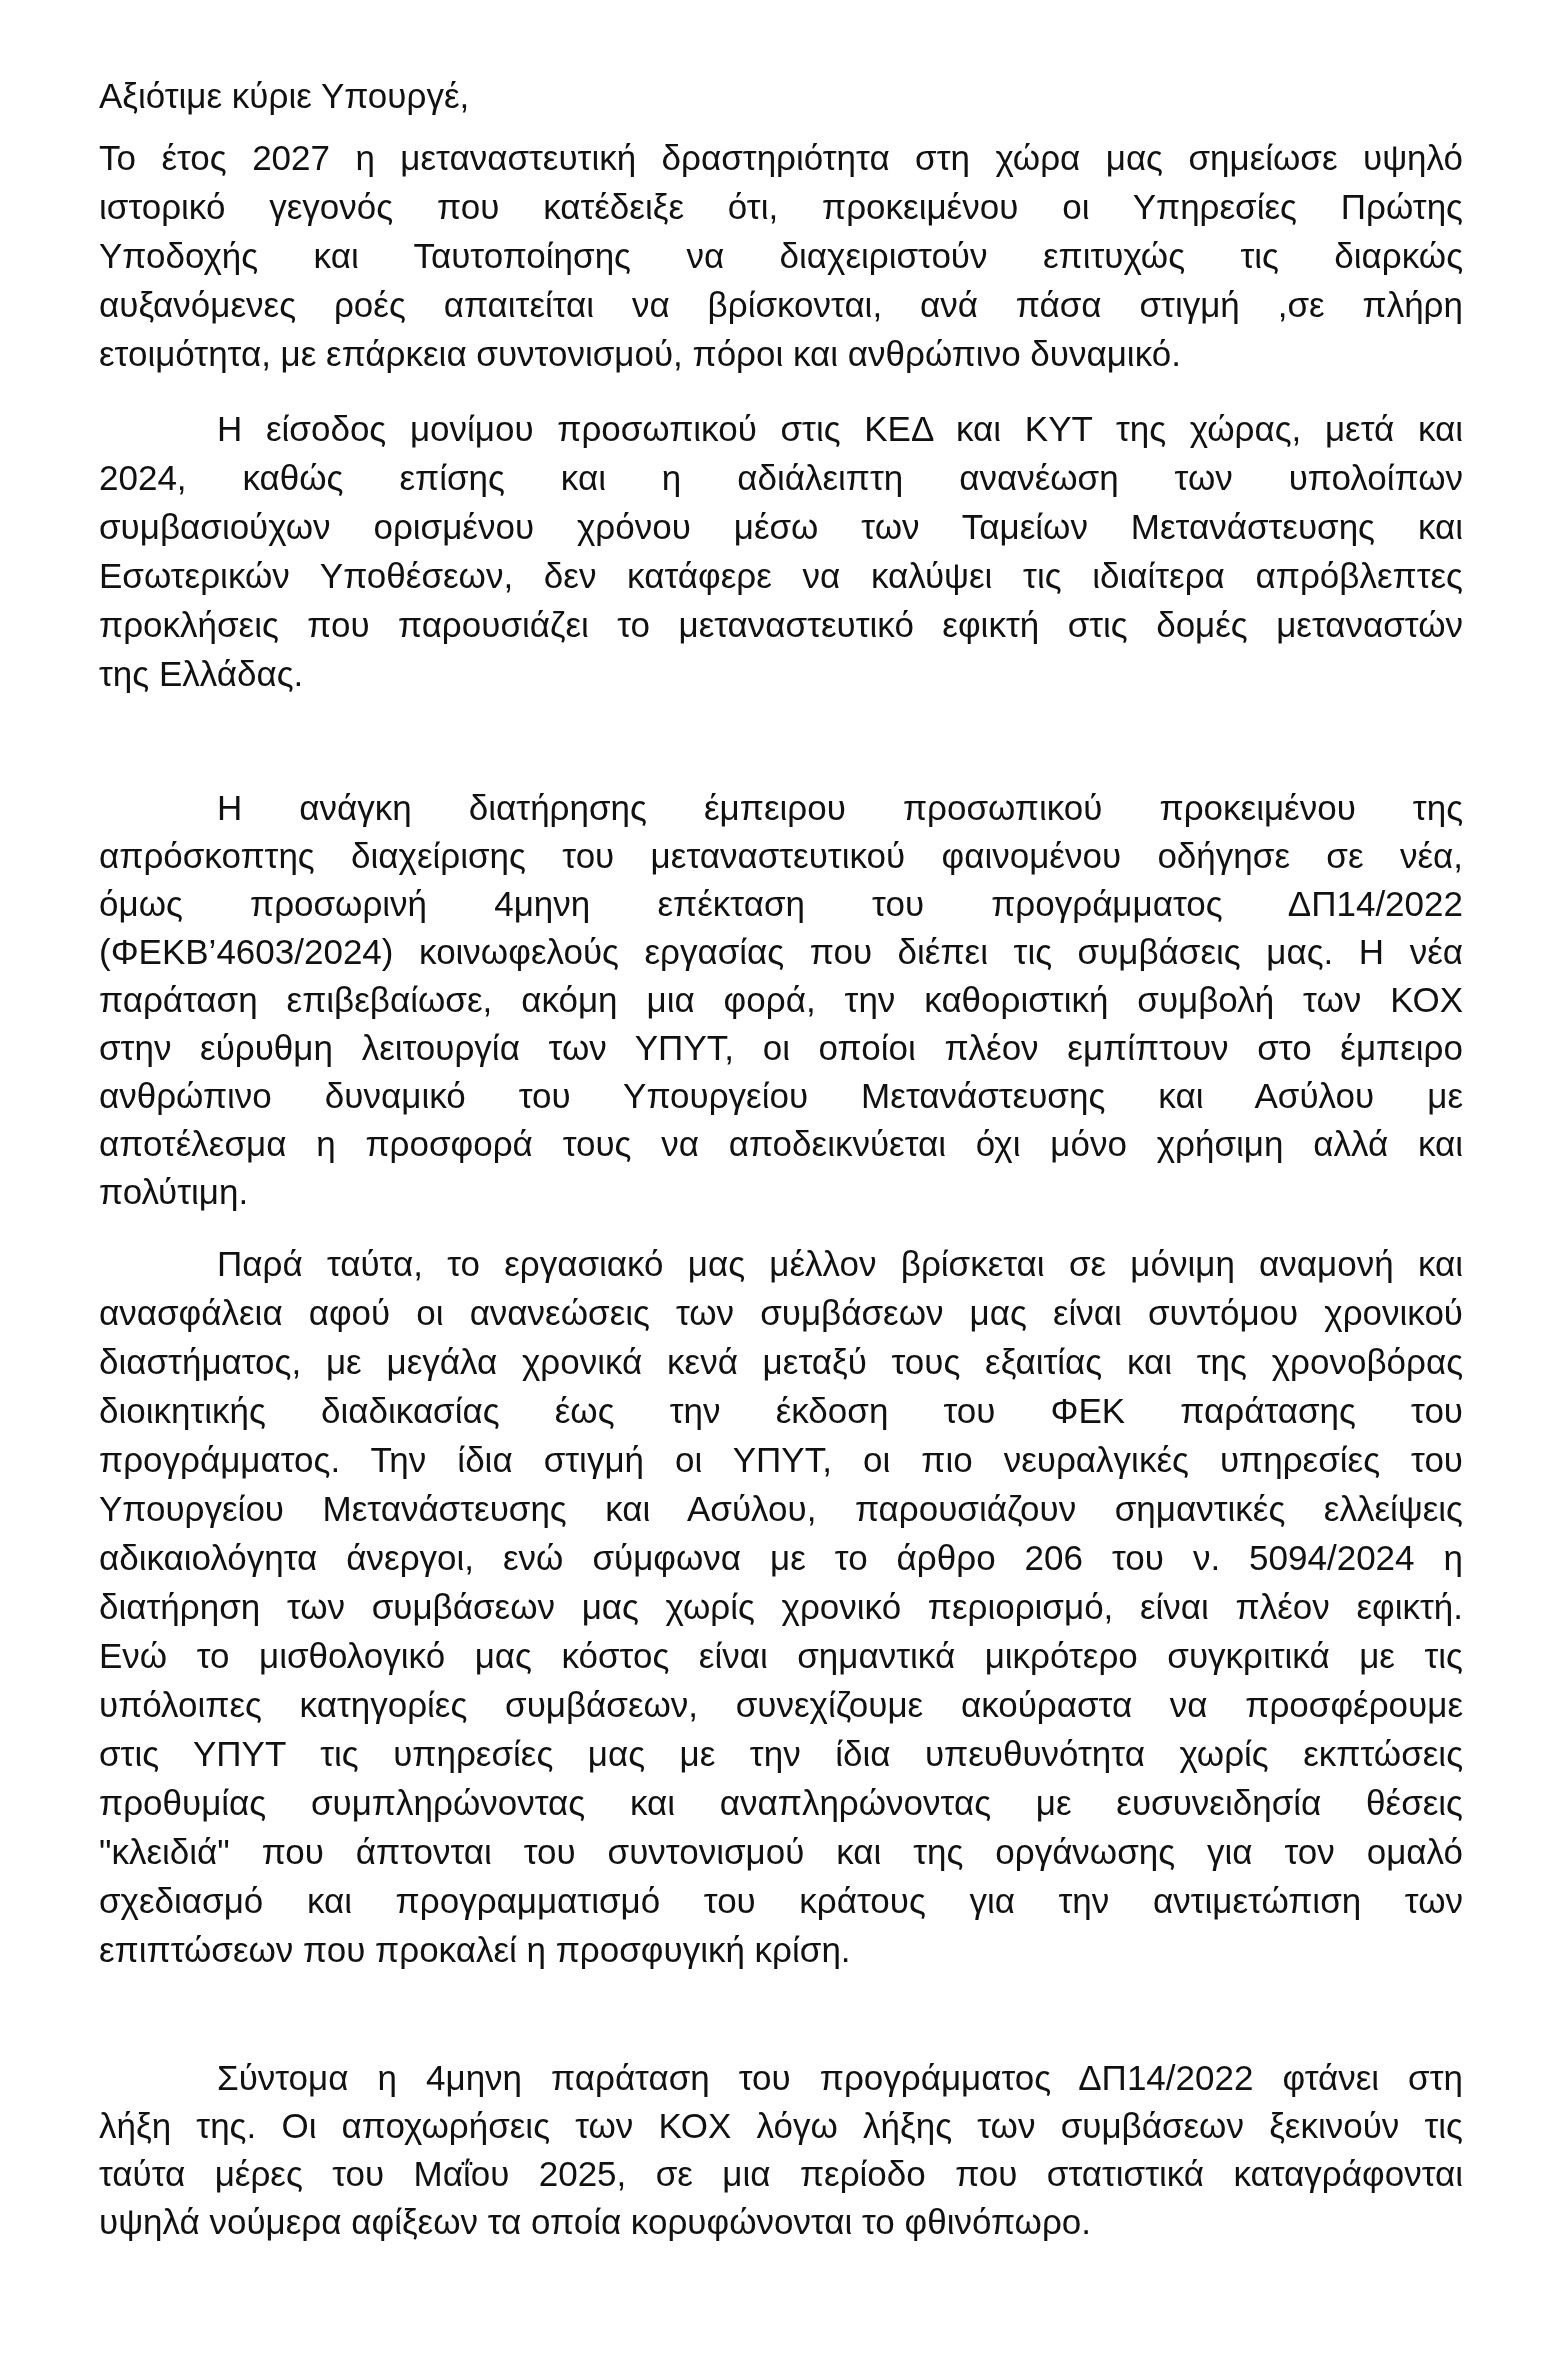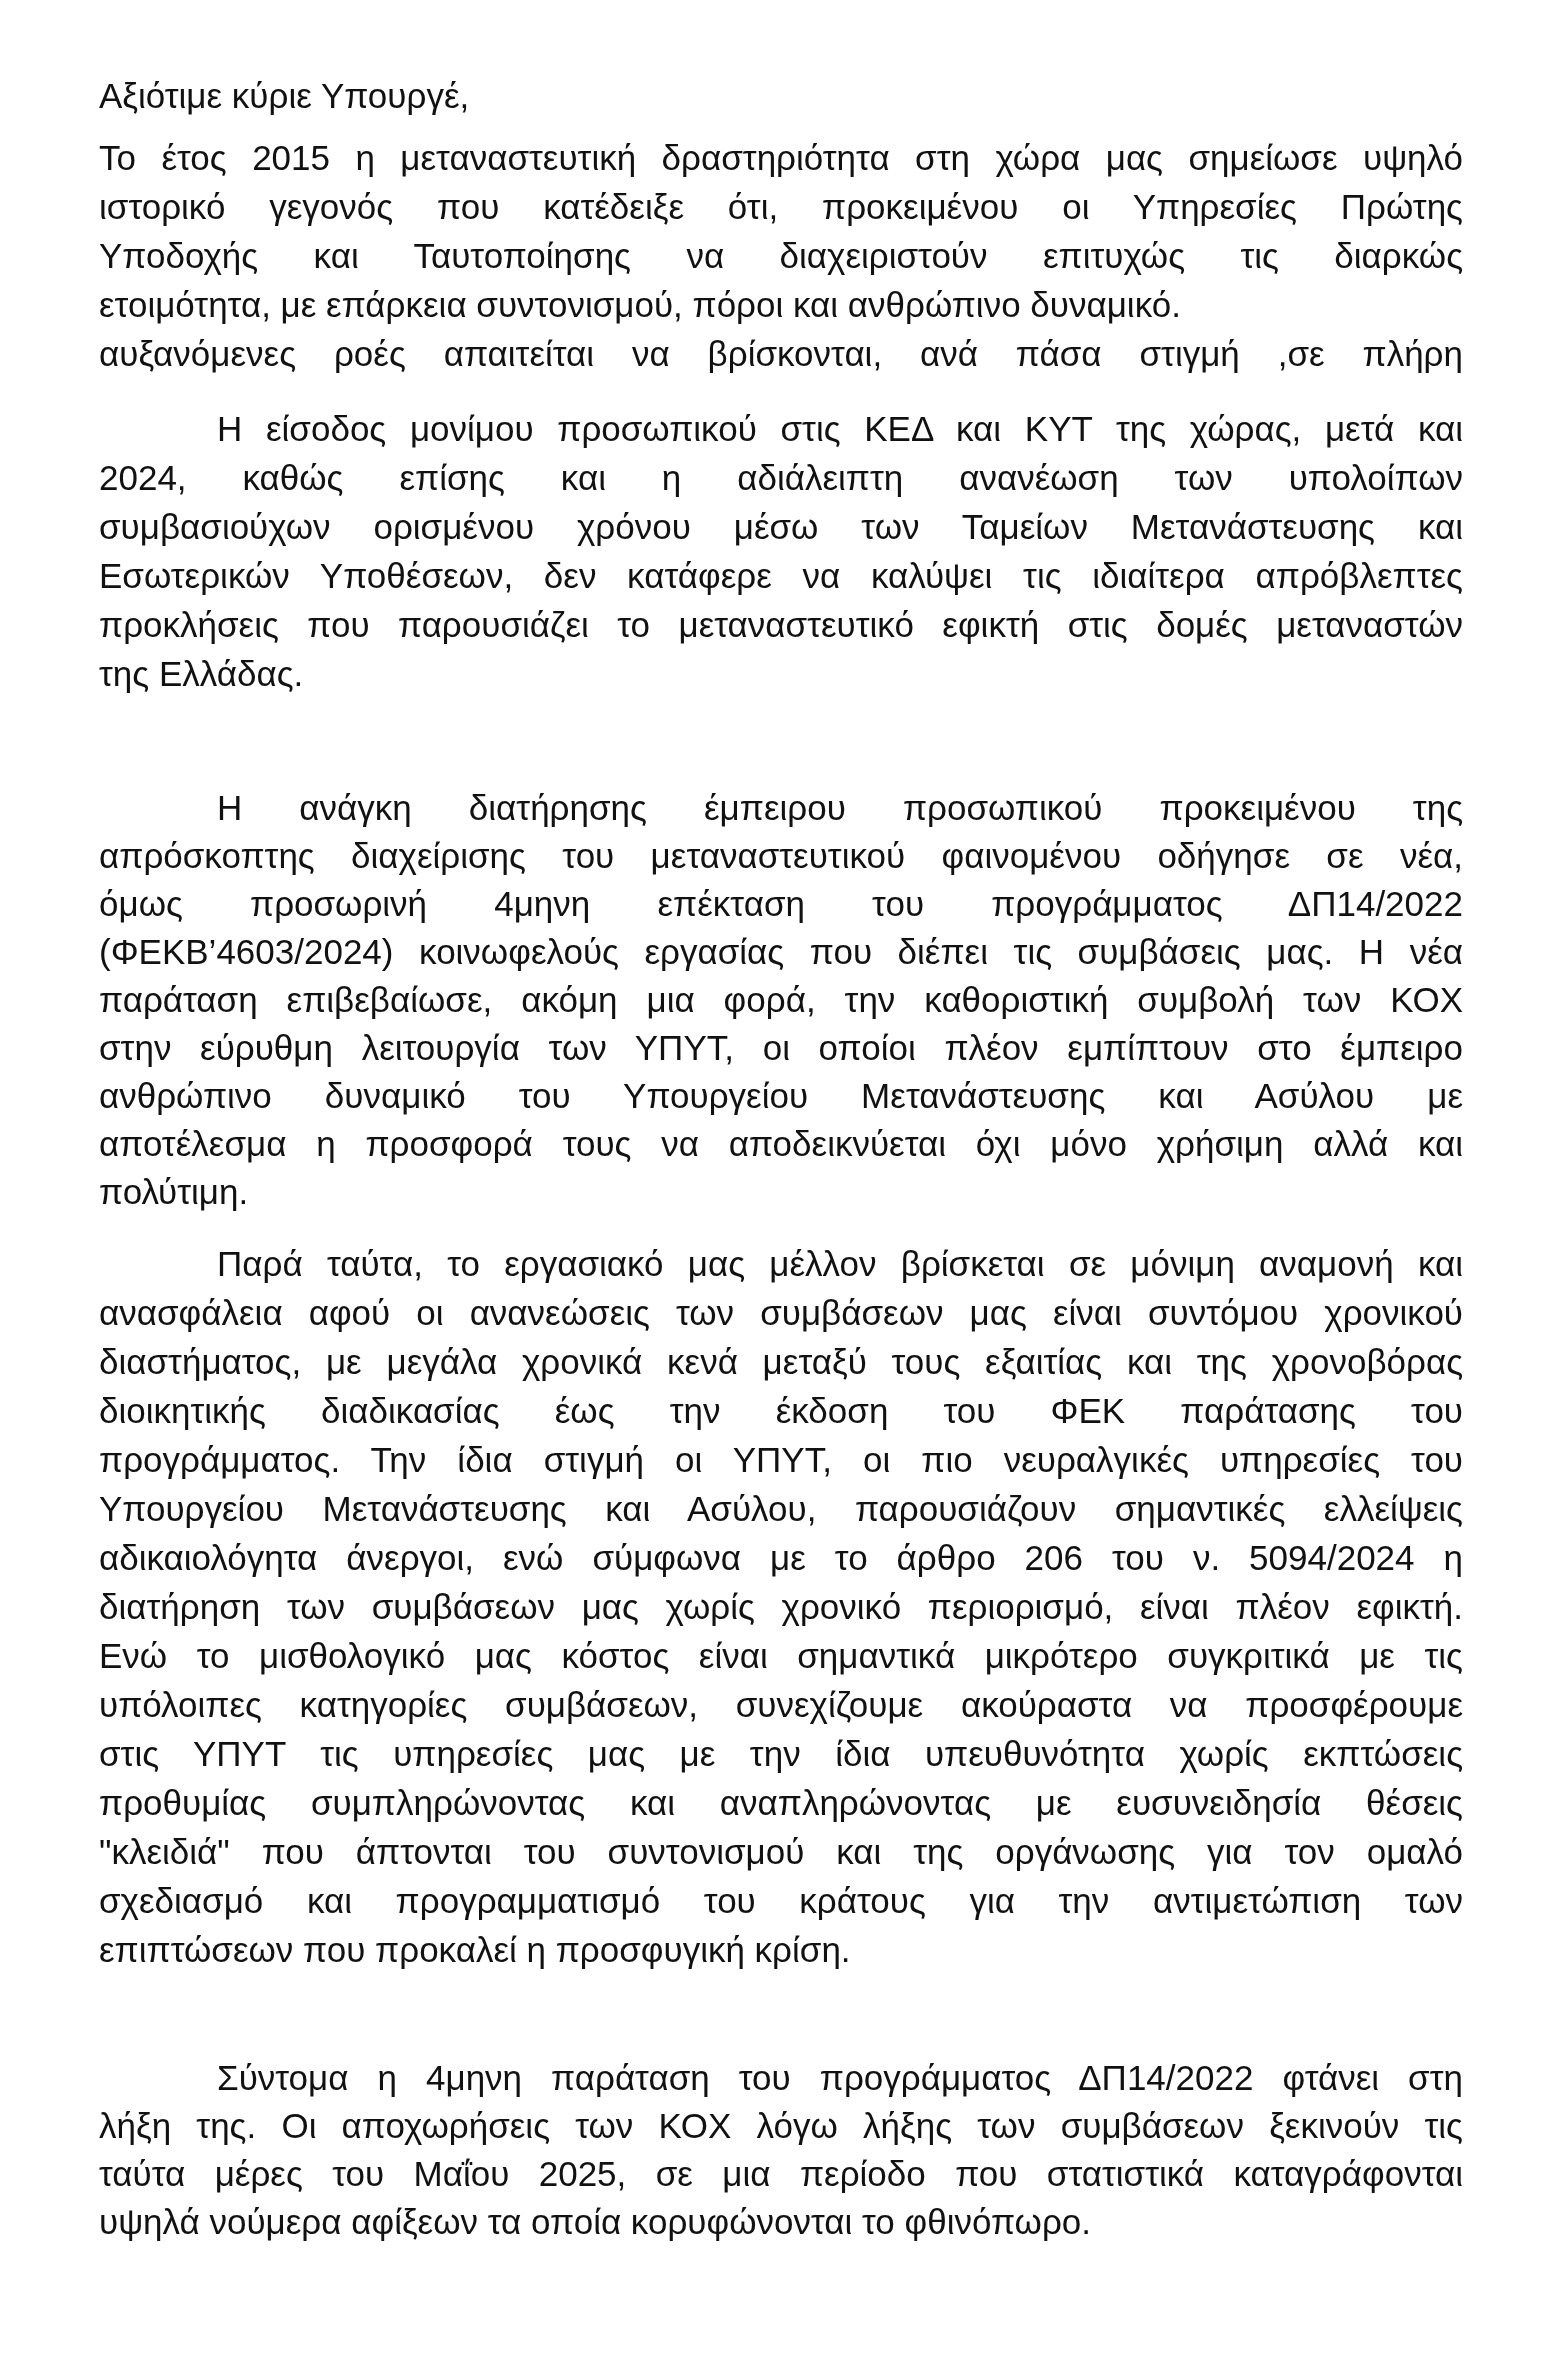--- a/index.html
+++ b/index.html
@@ -23,25 +23,25 @@
 </head>
 <body>
 
 <div class="doc">
 
   <div class="block greeting">
     <div class="line last">Αξιότιμε κύριε Υπουργέ,</div>
   </div>
 
   <div class="block" id="p1">
-    <div class="line">Το έτος 2015 η μεταναστευτική δραστηριότητα στη χώρα μας σημείωσε υψηλό</div>
+    <div class="line">Το έτος 2027 η μεταναστευτική δραστηριότητα στη χώρα μας σημείωσε υψηλό</div>
     <div class="line">ιστορικό γεγονός που κατέδειξε ότι, προκειμένου οι Υπηρεσίες Πρώτης</div>
     <div class="line">Υποδοχής και Ταυτοποίησης να διαχειριστούν επιτυχώς τις διαρκώς</div>
+    <div class="line">αυξανόμενες ροές απαιτείται να βρίσκονται, ανά πάσα στιγμή ,σε πλήρη</div>
     <div class="line last">ετοιμότητα, με επάρκεια συντονισμού, πόροι και ανθρώπινο δυναμικό.</div>
-    <div class="line">αυξανόμενες ροές απαιτείται να βρίσκονται, ανά πάσα στιγμή ,σε πλήρη</div>
   </div>
 
   <div class="block" id="p2">
     <div class="line indent">Η είσοδος μονίμου προσωπικού στις ΚΕΔ και ΚΥΤ της χώρας, μετά και</div>
     <div class="line">2024, καθώς επίσης και η αδιάλειπτη ανανέωση των υπολοίπων</div>
     <div class="line">συμβασιούχων ορισμένου χρόνου μέσω των Ταμείων Μετανάστευσης και</div>
     <div class="line">Εσωτερικών Υποθέσεων, δεν κατάφερε να καλύψει τις ιδιαίτερα απρόβλεπτες</div>
     <div class="line">προκλήσεις που παρουσιάζει το μεταναστευτικό εφικτή στις δομές μεταναστών</div>
     <div class="line last">της Ελλάδας.</div>
   </div>

